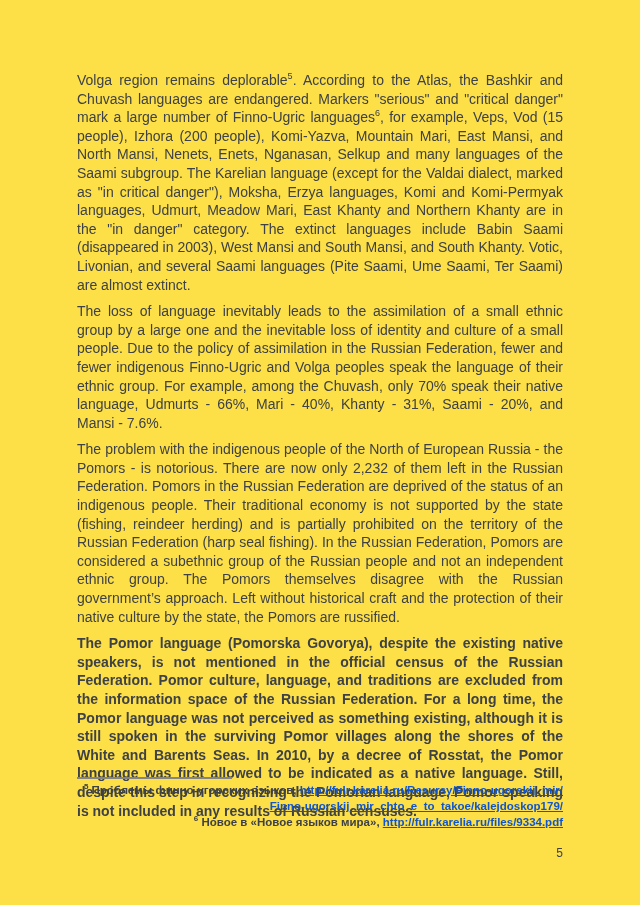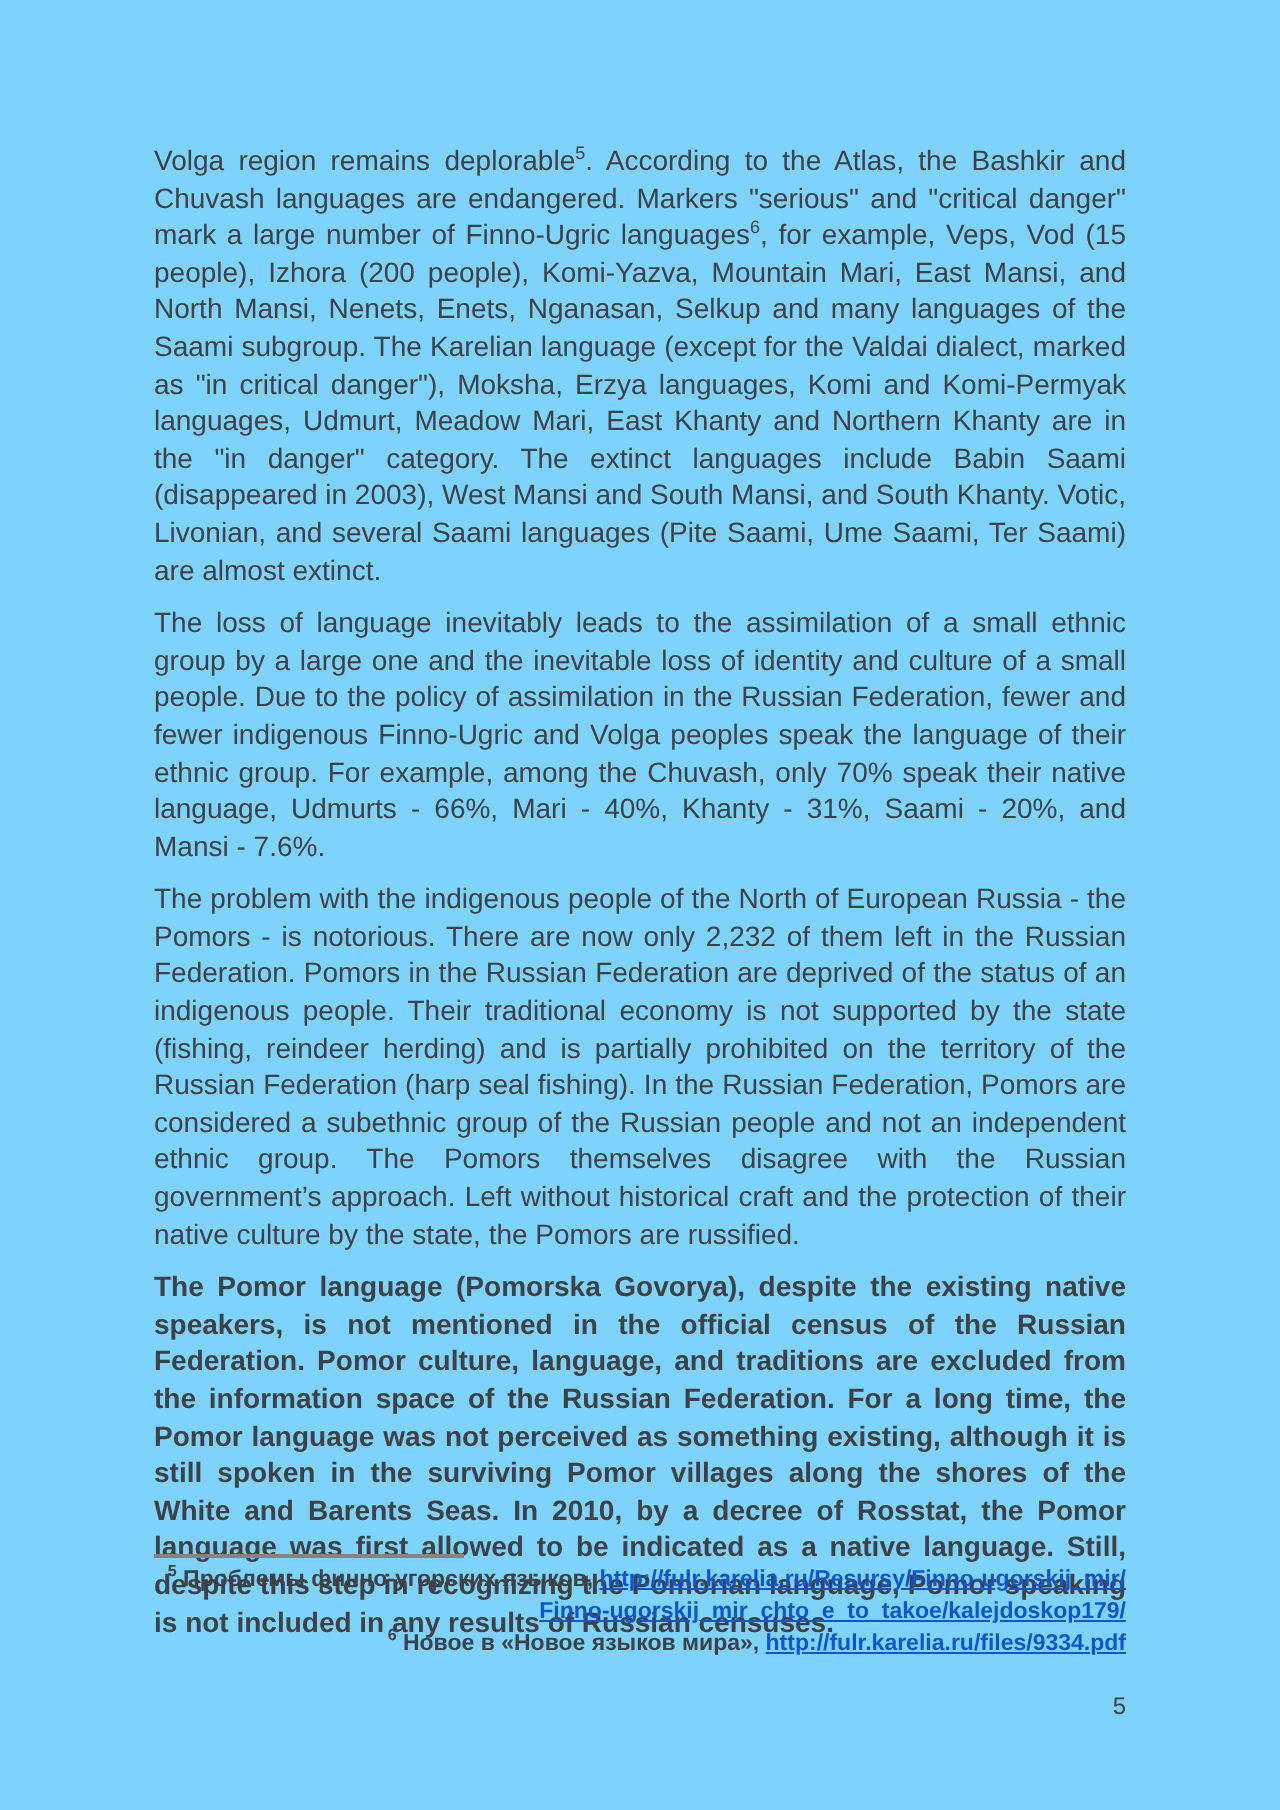--- a/index.html
+++ b/index.html
@@ -5,21 +5,21 @@
   html, body { margin: 0; padding: 0; }
   body {
     width: 640px; height: 905px;
     background: #ffffff;
     font-family: "Liberation Sans", "DejaVu Sans", sans-serif;
     position: relative;
     overflow: hidden;
   }
   .page {
     position: absolute; inset: 0;
-    background: #7dd3fc;
+    background: #fde047;
     color: #3e4145;
   }
   .content {
     position: absolute;
     left: 77px; top: 71px;
     width: 486px;
   }
   .para {
     margin: 0 0 8px 0;
     font-size: 14px;

